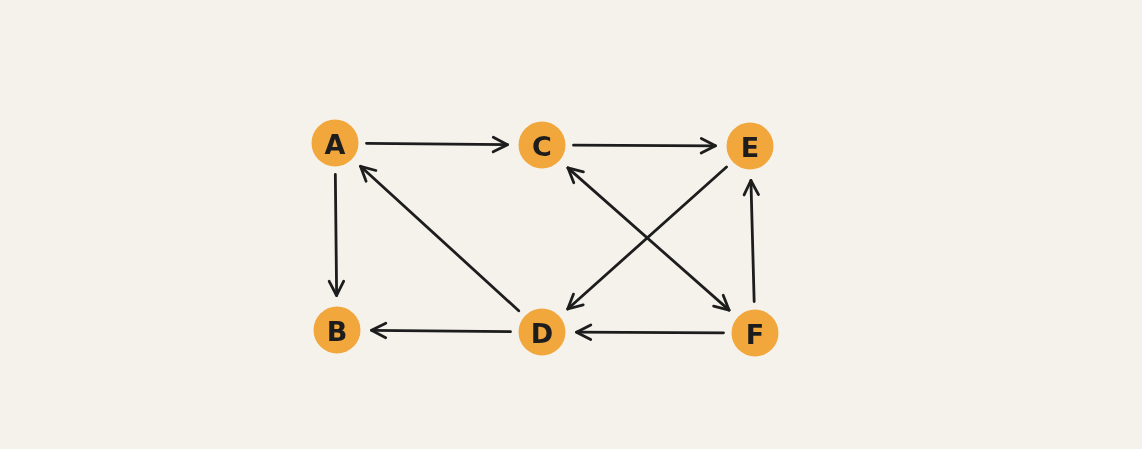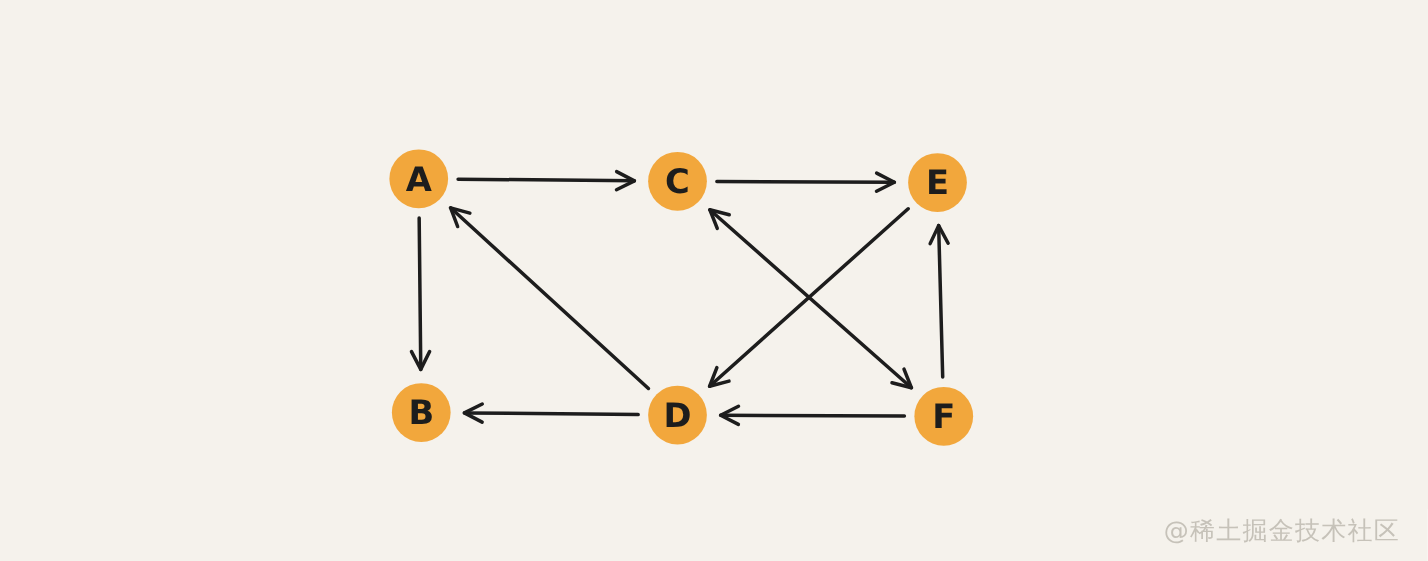--- a/index.html
+++ b/index.html
@@ -103,14 +103,13 @@
       </g>
       <g>
         <circle cx="750" cy="146" r="23.5" class="node-circle" style="fill: rgb(242, 167, 60);"></circle>
         <text x="750" y="147" text-anchor="middle" dominant-baseline="central" class="node-label">E</text>
       </g>
       <g>
         <circle cx="755" cy="333" r="23.5" class="node-circle" style="fill: rgb(242, 167, 60);"></circle>
         <text x="755" y="334" text-anchor="middle" dominant-baseline="central" class="node-label">F</text>
       </g>
     </svg>
-  <div class="watermark" style="color: rgb(198, 194, 185);">@稀土掘金技术社区</div>
 </div>
 
 </body></html>

